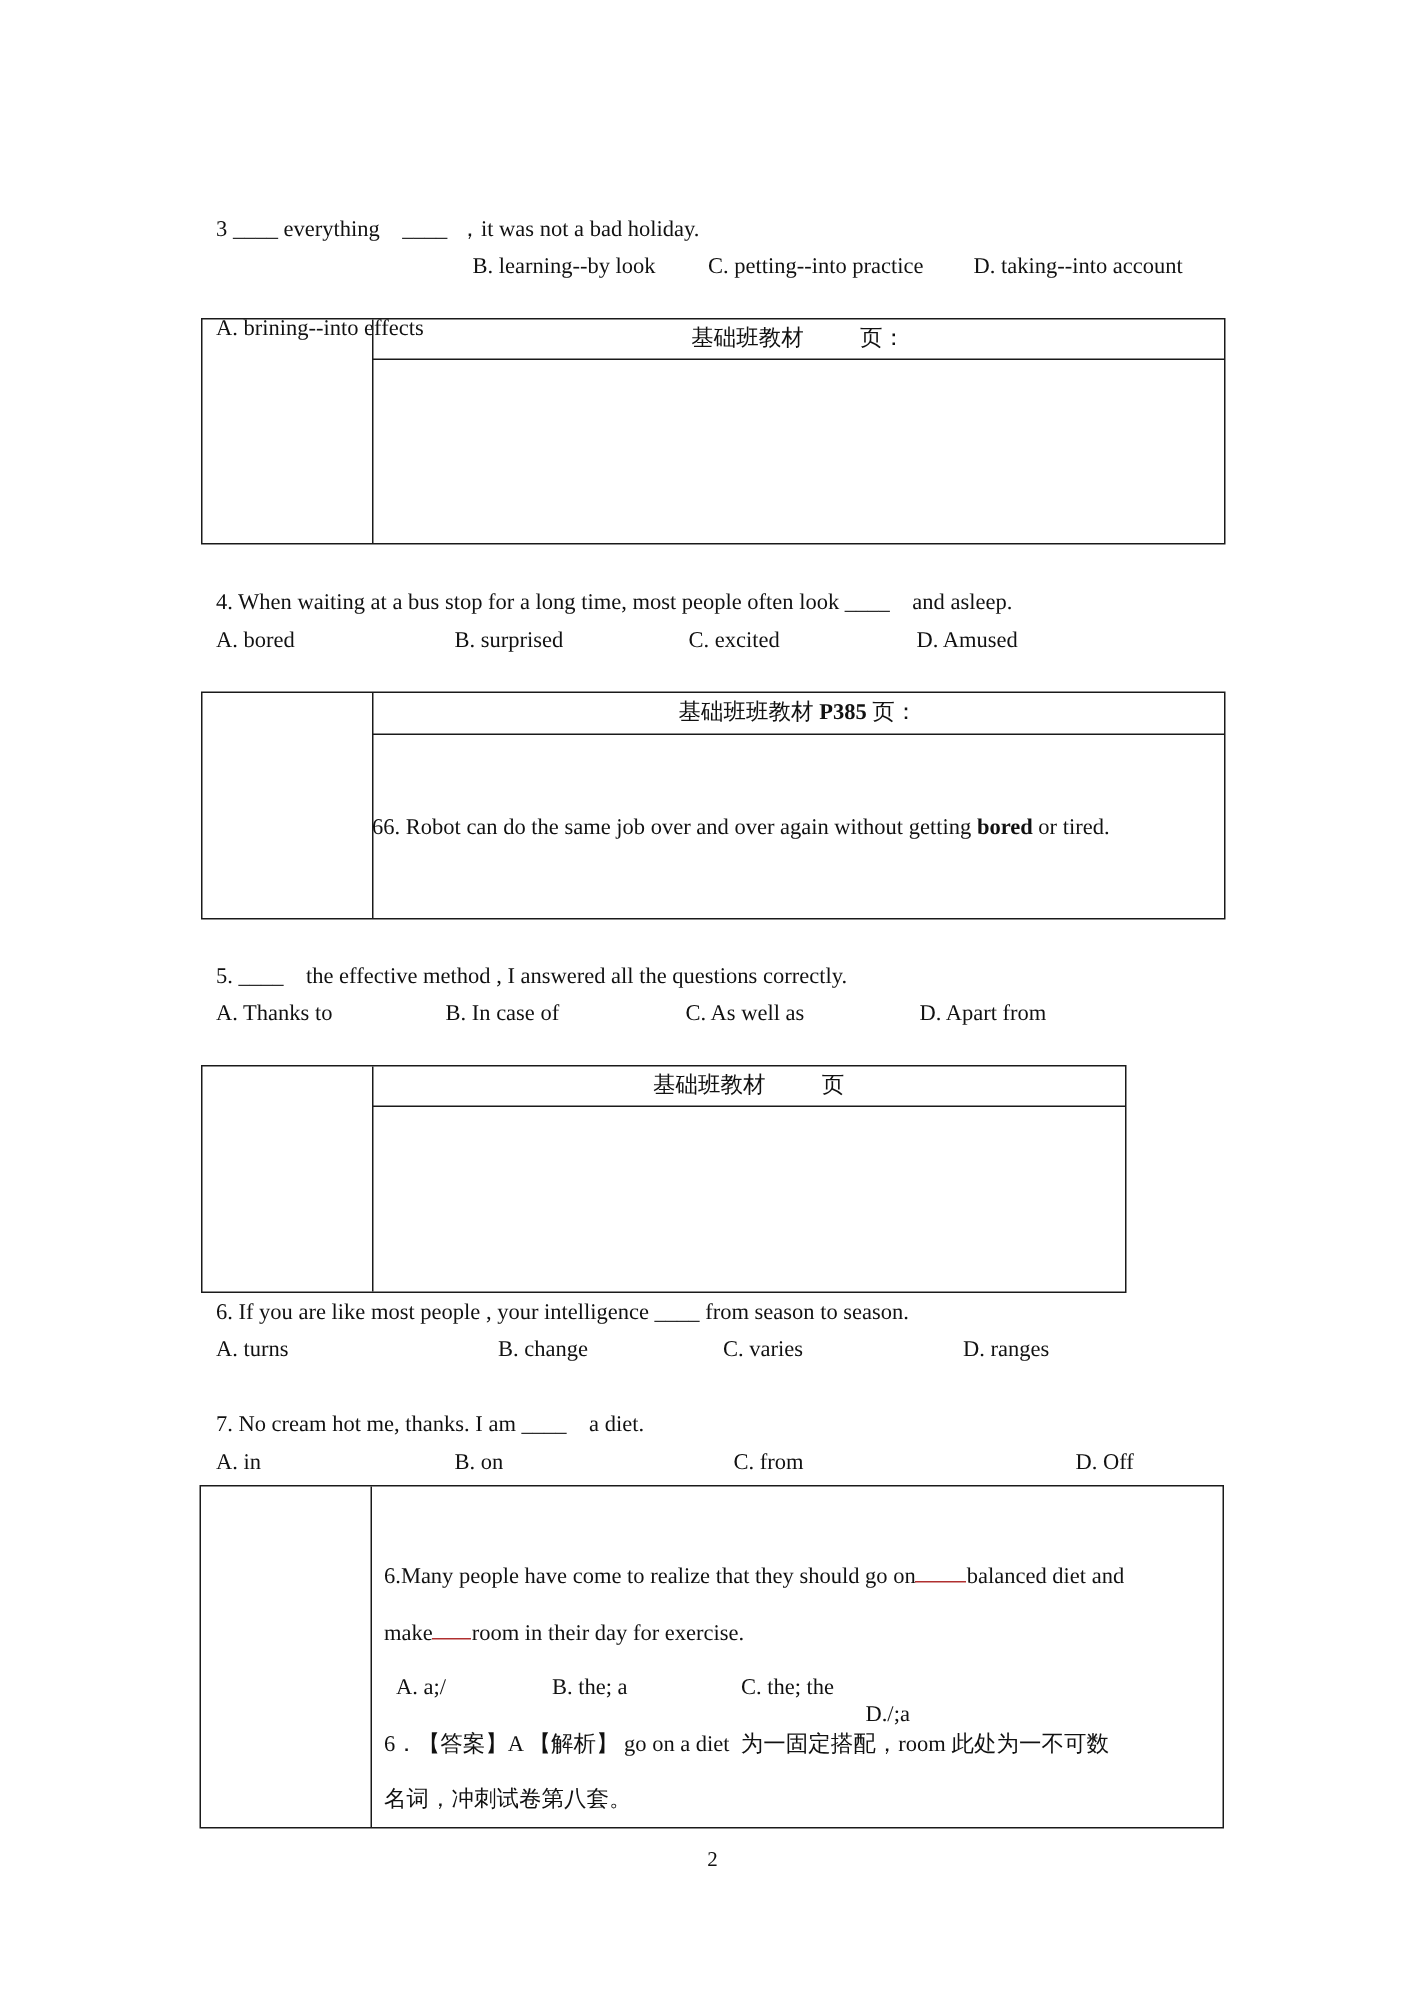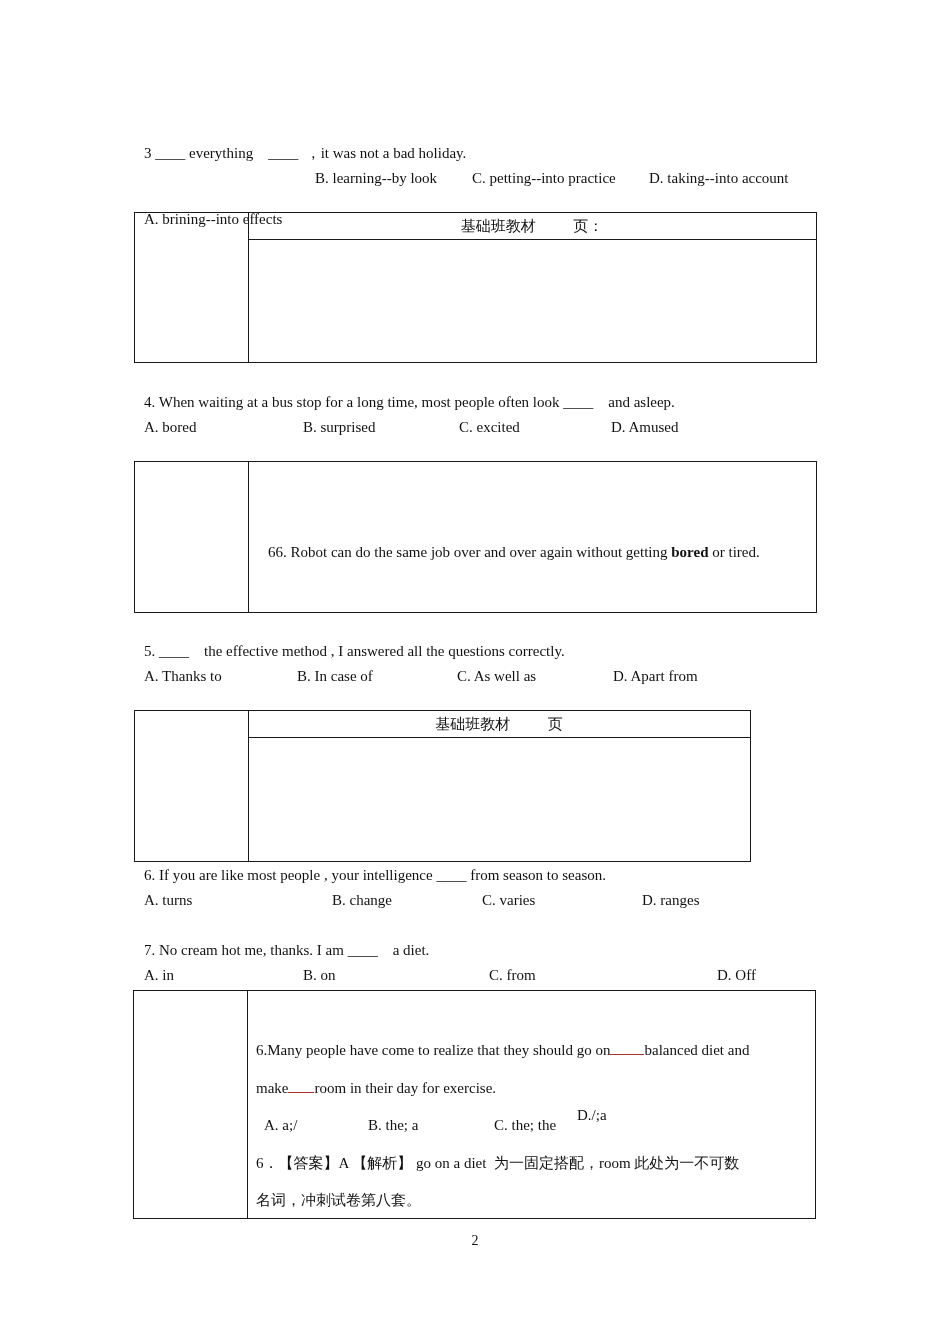--- a/index.html
+++ b/index.html
@@ -48,21 +48,22 @@
 </div>
 
 <div class="line" style="left:144px; top:392px;">4. When waiting at a bus stop for a long time, most people often look ____    and asleep.</div>
 <div class="opt" style="left:144px; top:417px;">A. bored</div>
 <div class="opt" style="left:303px; top:417px;">B. surprised</div>
 <div class="opt" style="left:459px; top:417px;">C. excited</div>
 <div class="opt" style="left:611px; top:417px;">D. Amused</div>
 
 <div class="tbl" style="left:134px; top:461px; width:683px; height:152px;">
   <div class="left-cell" style="width:114px;"></div>
-  <div class="body" style="left:113px; top:28px; padding-left:20px; line-height:124px; white-space:pre;"><span>66. Robot can do the same job over and over again without getting </span><b>bored</b><span> or tired.</span></div>
+  <div class="head" style="left:113px; height:28px; line-height:27px;"><span>基础班班教材 </span><b>P385</b><span> 页：</span></div>
+  <div class="body" style="left:113px; top:28px; padding-left:0; line-height:124px; white-space:pre;"><span>66. Robot can do the same job over and over again without getting </span><b>bored</b><span> or tired.</span></div>
 </div>
 
 <div class="line" style="left:144px; top:641px;">5. ____    the effective method , I answered all the questions correctly.</div>
 <div class="opt" style="left:144px; top:666px;">A. Thanks to</div>
 <div class="opt" style="left:297px; top:666px;">B. In case of</div>
 <div class="opt" style="left:457px; top:666px;">C. As well as</div>
 <div class="opt" style="left:613px; top:666px;">D. Apart from</div>
 
 <div class="tbl" style="left:134px; top:710px; width:617px; height:152px;">
   <div class="left-cell" style="width:114px;"></div>
@@ -83,19 +84,19 @@
 <div class="opt" style="left:717px; top:965px;">D. Off</div>
 
 <div class="tbl" style="left:133px; top:990px; width:683px; height:229px;">
   <div class="left-cell" style="width:114px;"></div>
   <div class="body" style="left:113px; top:39px;">
     <div class="line" style="left:9px; top:10px;"><span>6.Many people have come to realize that they should go on</span><span class="blank-red" style="width:34px;"></span><span>balanced diet and</span></div>
     <div class="line" style="left:9px; top:48px;"><span>make</span><span class="blank-red" style="width:26px;"></span><span>room in their day for exercise.</span></div>
     <div class="opt" style="left:17px; top:85px;">A. a;/</div>
     <div class="opt" style="left:121px; top:85px;">B. the; a</div>
     <div class="opt" style="left:219px; top:85px;margin-left:28px;">C. the; the</div>
-    <div class="opt" style="left:330px; top:75px;">D./;a</div>
+    <div class="opt" style="left:330px; top:103px;">D./;a</div>
     <div class="line" style="left:9px; top:123px;">6．【答案】A 【解析】 go on a diet  为一固定搭配，room 此处为一不可数</div>
     <div class="line" style="left:9px; top:160px;">名词，冲刺试卷第八套。</div>
   </div>
 </div>
 
 <div class="pagenum" style="top:1233px;">2</div>
 
 </body></html>

